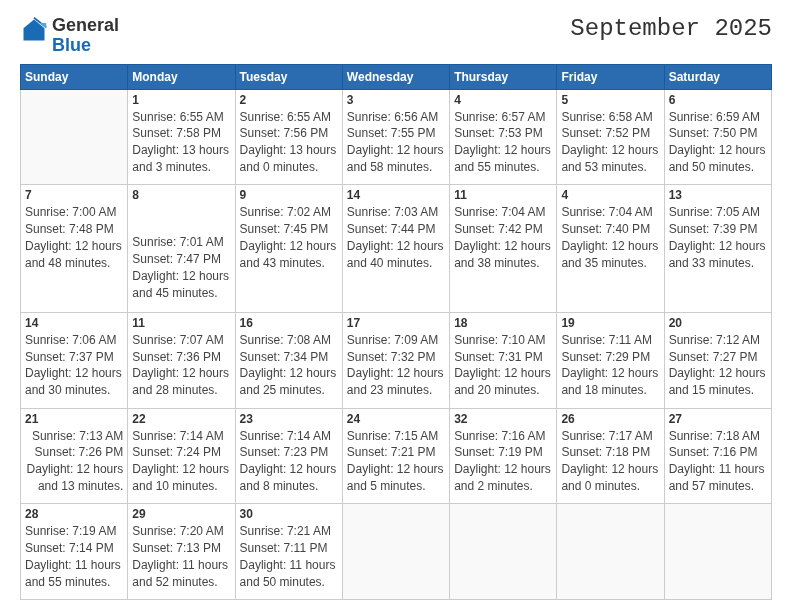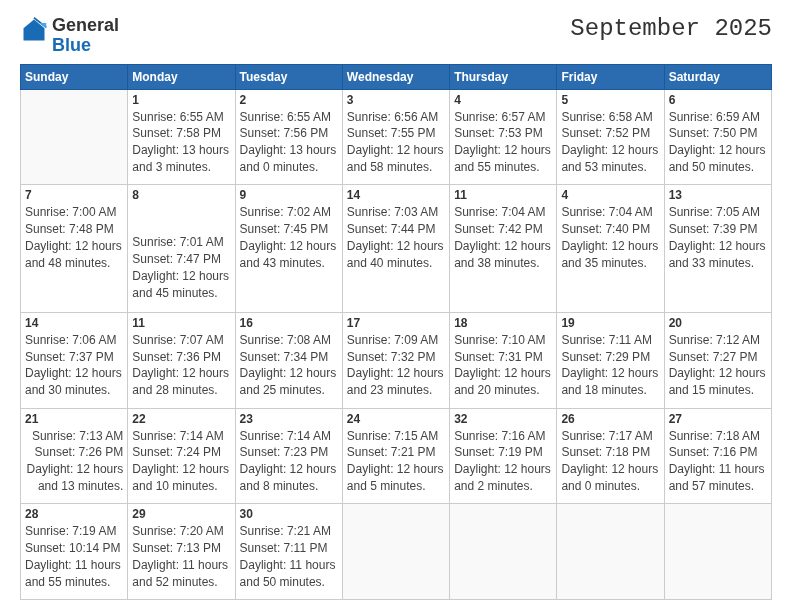--- a/index.html
+++ b/index.html
@@ -328,21 +328,21 @@
             <div class="day-info" style="white-space: pre-line;">Sunrise: 7:18 AM
 Sunset: 7:16 PM
 Daylight: 11 hours
 and 57 minutes.</div>
           </td>
         </tr>
         <tr class="last-row">
           <td>
             <span class="day-number">28</span>
             <div class="day-info" style="white-space: pre-line;">Sunrise: 7:19 AM
-Sunset: 10:14 PM
+Sunset: 7:14 PM
 Daylight: 11 hours
 and 55 minutes.</div>
           </td>
           <td>
             <span class="day-number">29</span>
             <div class="day-info" style="white-space: pre-line;">Sunrise: 7:20 AM
 Sunset: 7:13 PM
 Daylight: 11 hours
 and 52 minutes.</div>
           </td>

